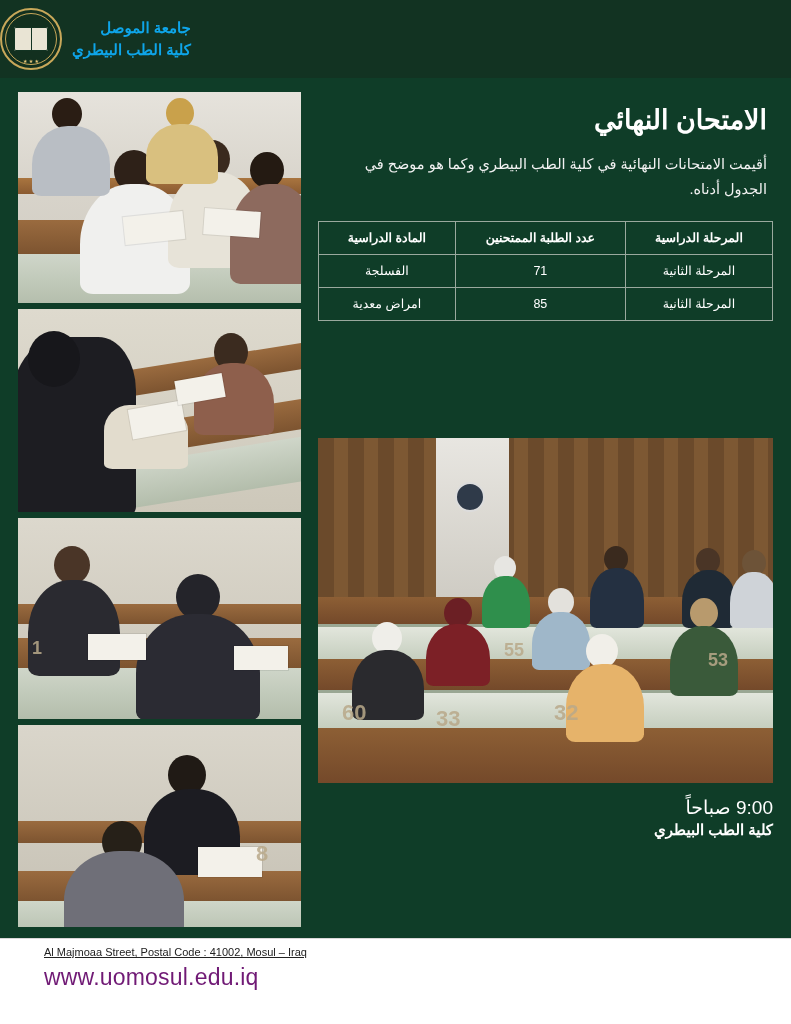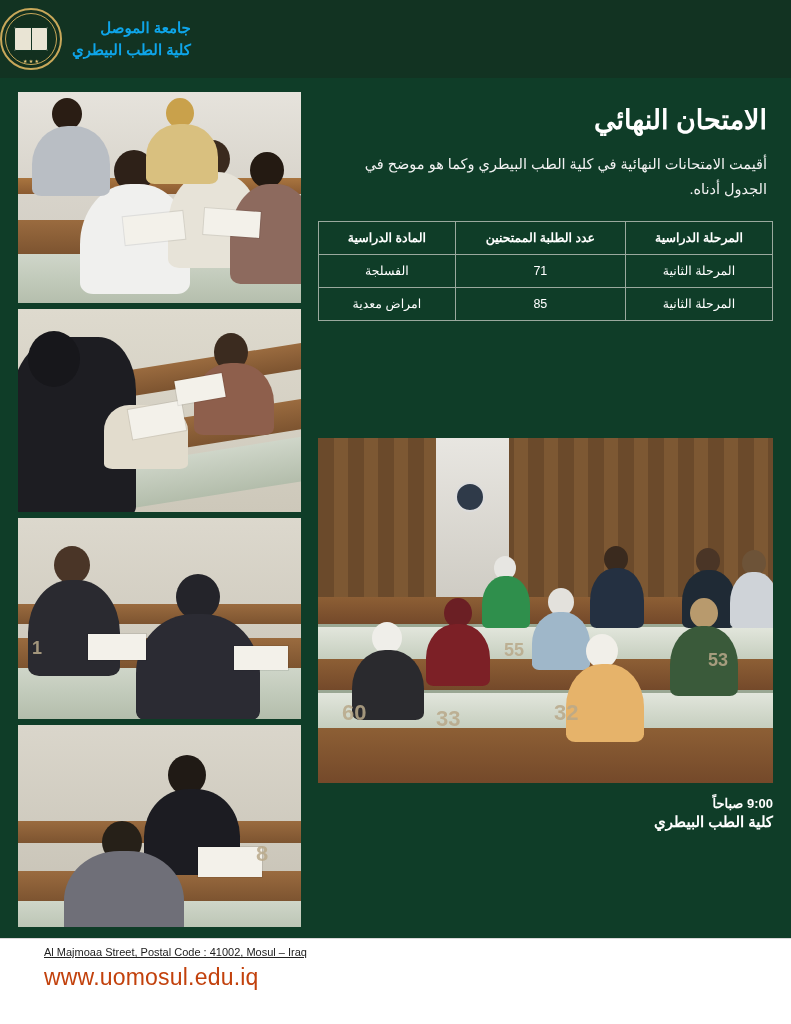--- a/index.html
+++ b/index.html
@@ -274,22 +274,22 @@
     font-weight: bold;
     margin-bottom: 3px;
   }
   .event .month {
     font-size: 19px;
     font-weight: bold;
     color: #e2c36a;
     margin-bottom: 3px;
   }
   .event .time {
-    font-size: 13px;
-    font-weight: bold;
+    font-size: 19px;
+    font-weight: normal;
     margin-bottom: 2px;
   }
   .event .place {
     font-size: 15px;
     font-weight: bold;
   }
 
   
   .footer {
     position: absolute;
@@ -302,21 +302,21 @@
     box-sizing: border-box;
     padding: 8px 0 0 44px;
   }
   .footer .addr {
     color: #222222;
     font-size: 11px;
     margin-bottom: 6px;
     text-decoration: underline;
   }
   .footer .url {
-    color: #c2410c;
+    color: #701a75;
     font-size: 23px;
     letter-spacing: .2px;
   }
   .footer-rule {
     position: absolute;
     left: 0; top: 0;
     width: 791px;
     height: 1px;
     background: #d9d9d9;
   }

